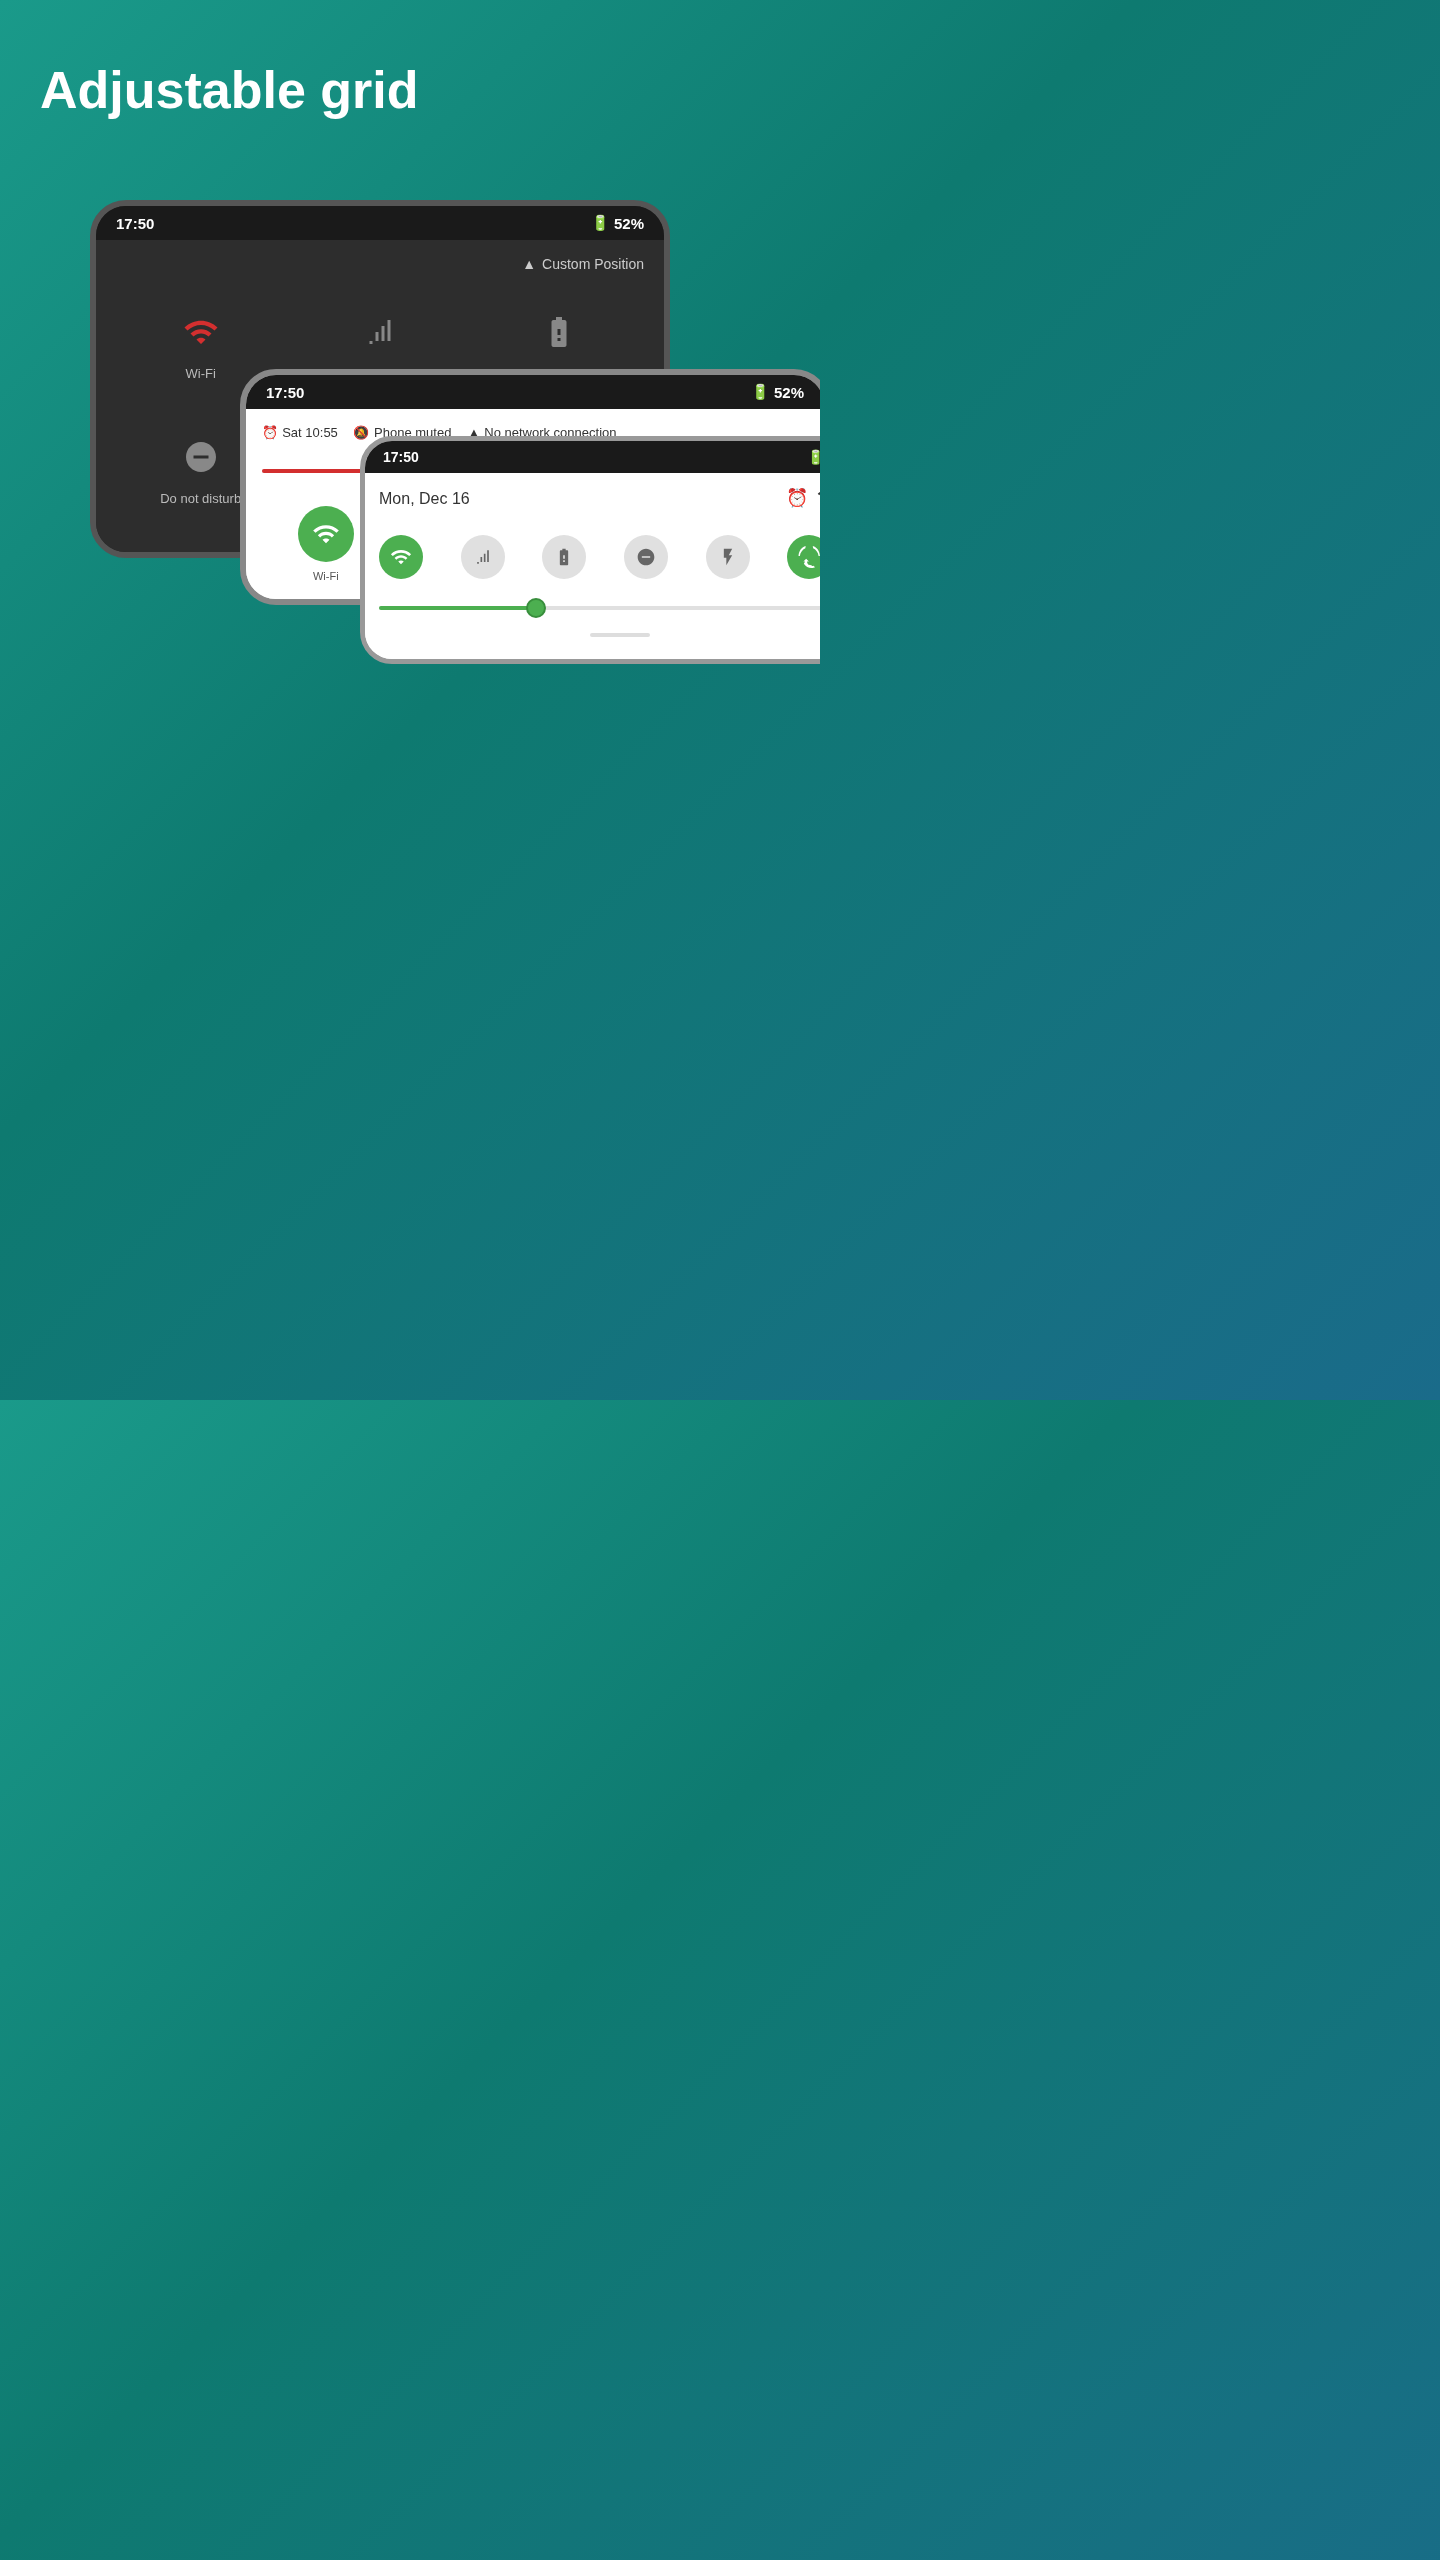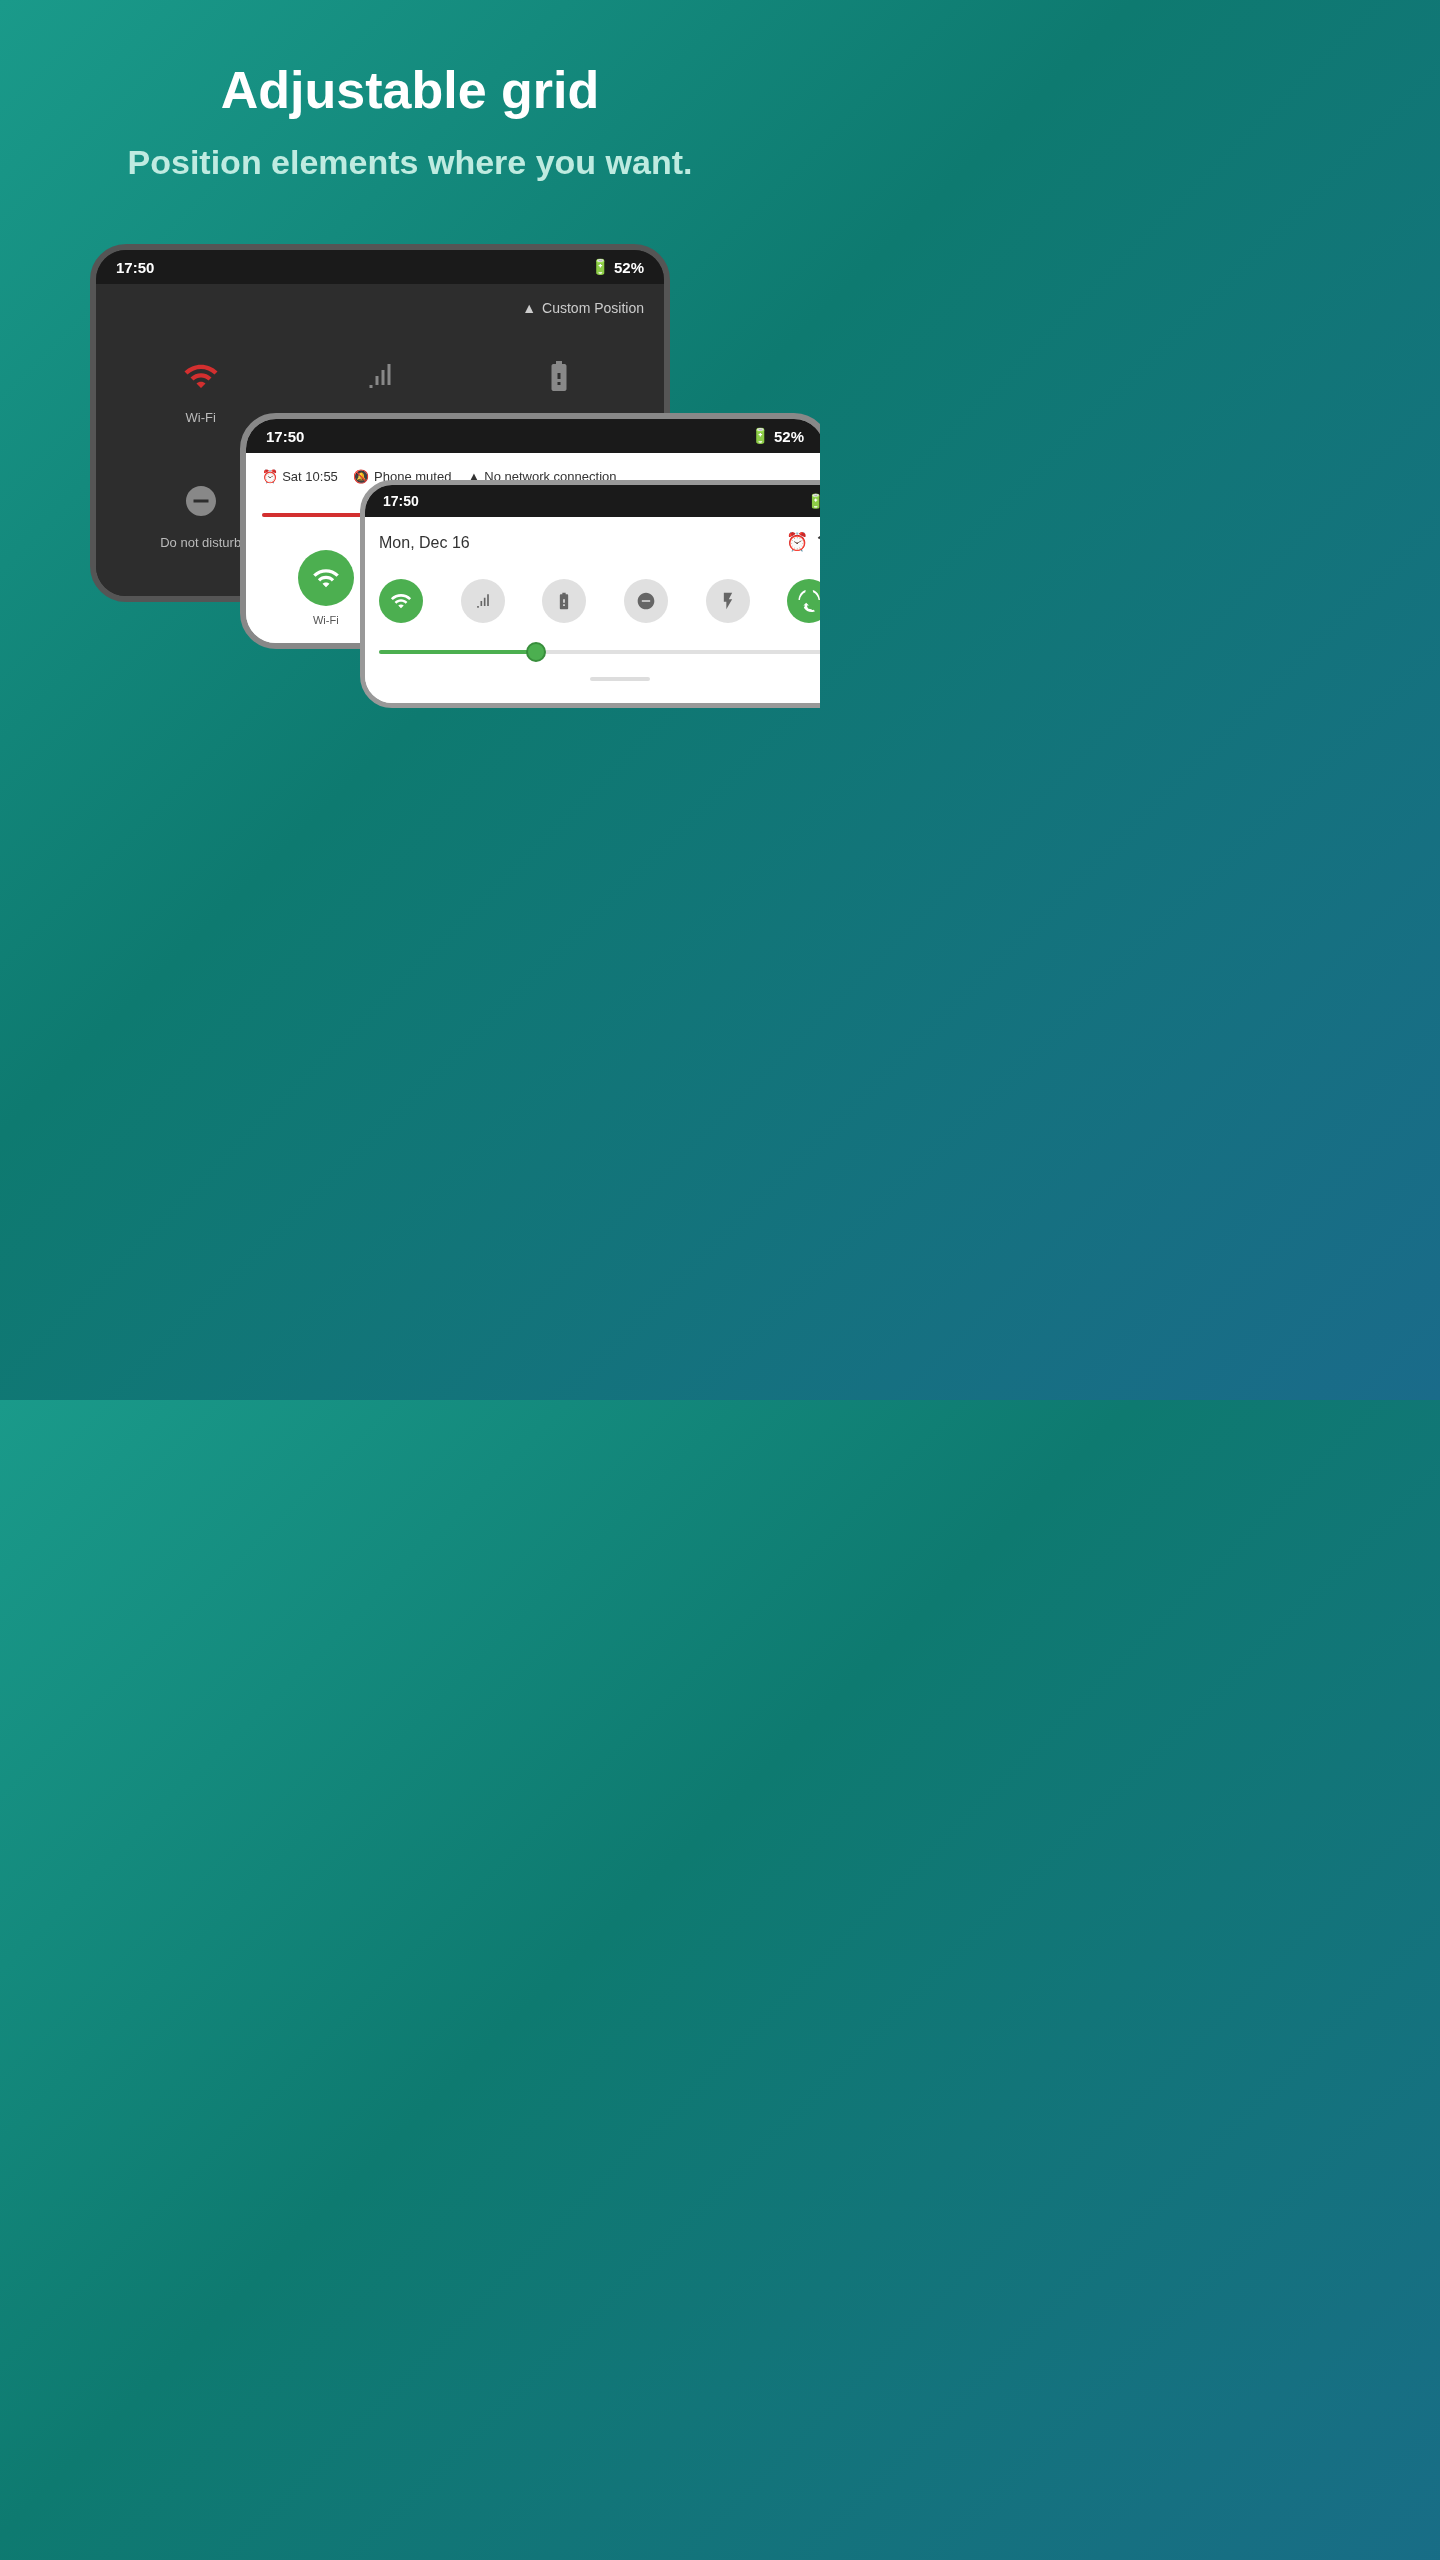--- a/index.html
+++ b/index.html
@@ -7,21 +7,21 @@
       width: 820px;
       min-height: 1400px;
       background: linear-gradient(135deg, #1a9a8a 0%, #0e7a70 40%, #1a6b8a 100%);
       font-family: 'Segoe UI', Arial, sans-serif;
       overflow-x: hidden;
       position: relative;
     }
 
     
     .header-section {
-      text-align: center;
+      text-align: left;
       padding: 60px 40px 40px;
       color: white;
     }
     .header-title {
       font-size: 52px;
       font-weight: 900;
       color: white;
       margin-bottom: 20px;
     }
     .header-subtitle {
@@ -381,21 +381,20 @@
       background: #ddd;
       border-radius: 2px;
       margin: 0 auto 8px;
     }
   </style>
 </head>
 <body>
 
 <div class="header-section">
   <div class="header-title">Adjustable grid</div>
-  <div class="header-subtitle">Position elements where you want.</div>
 </div>
 
 <div class="phones-container">
 
   <div class="phone-back">
     <div class="phone-status-bar">
       <span>17:50</span>
       <div class="status-right">
         <span>🔋</span>
         <span>52%</span>

